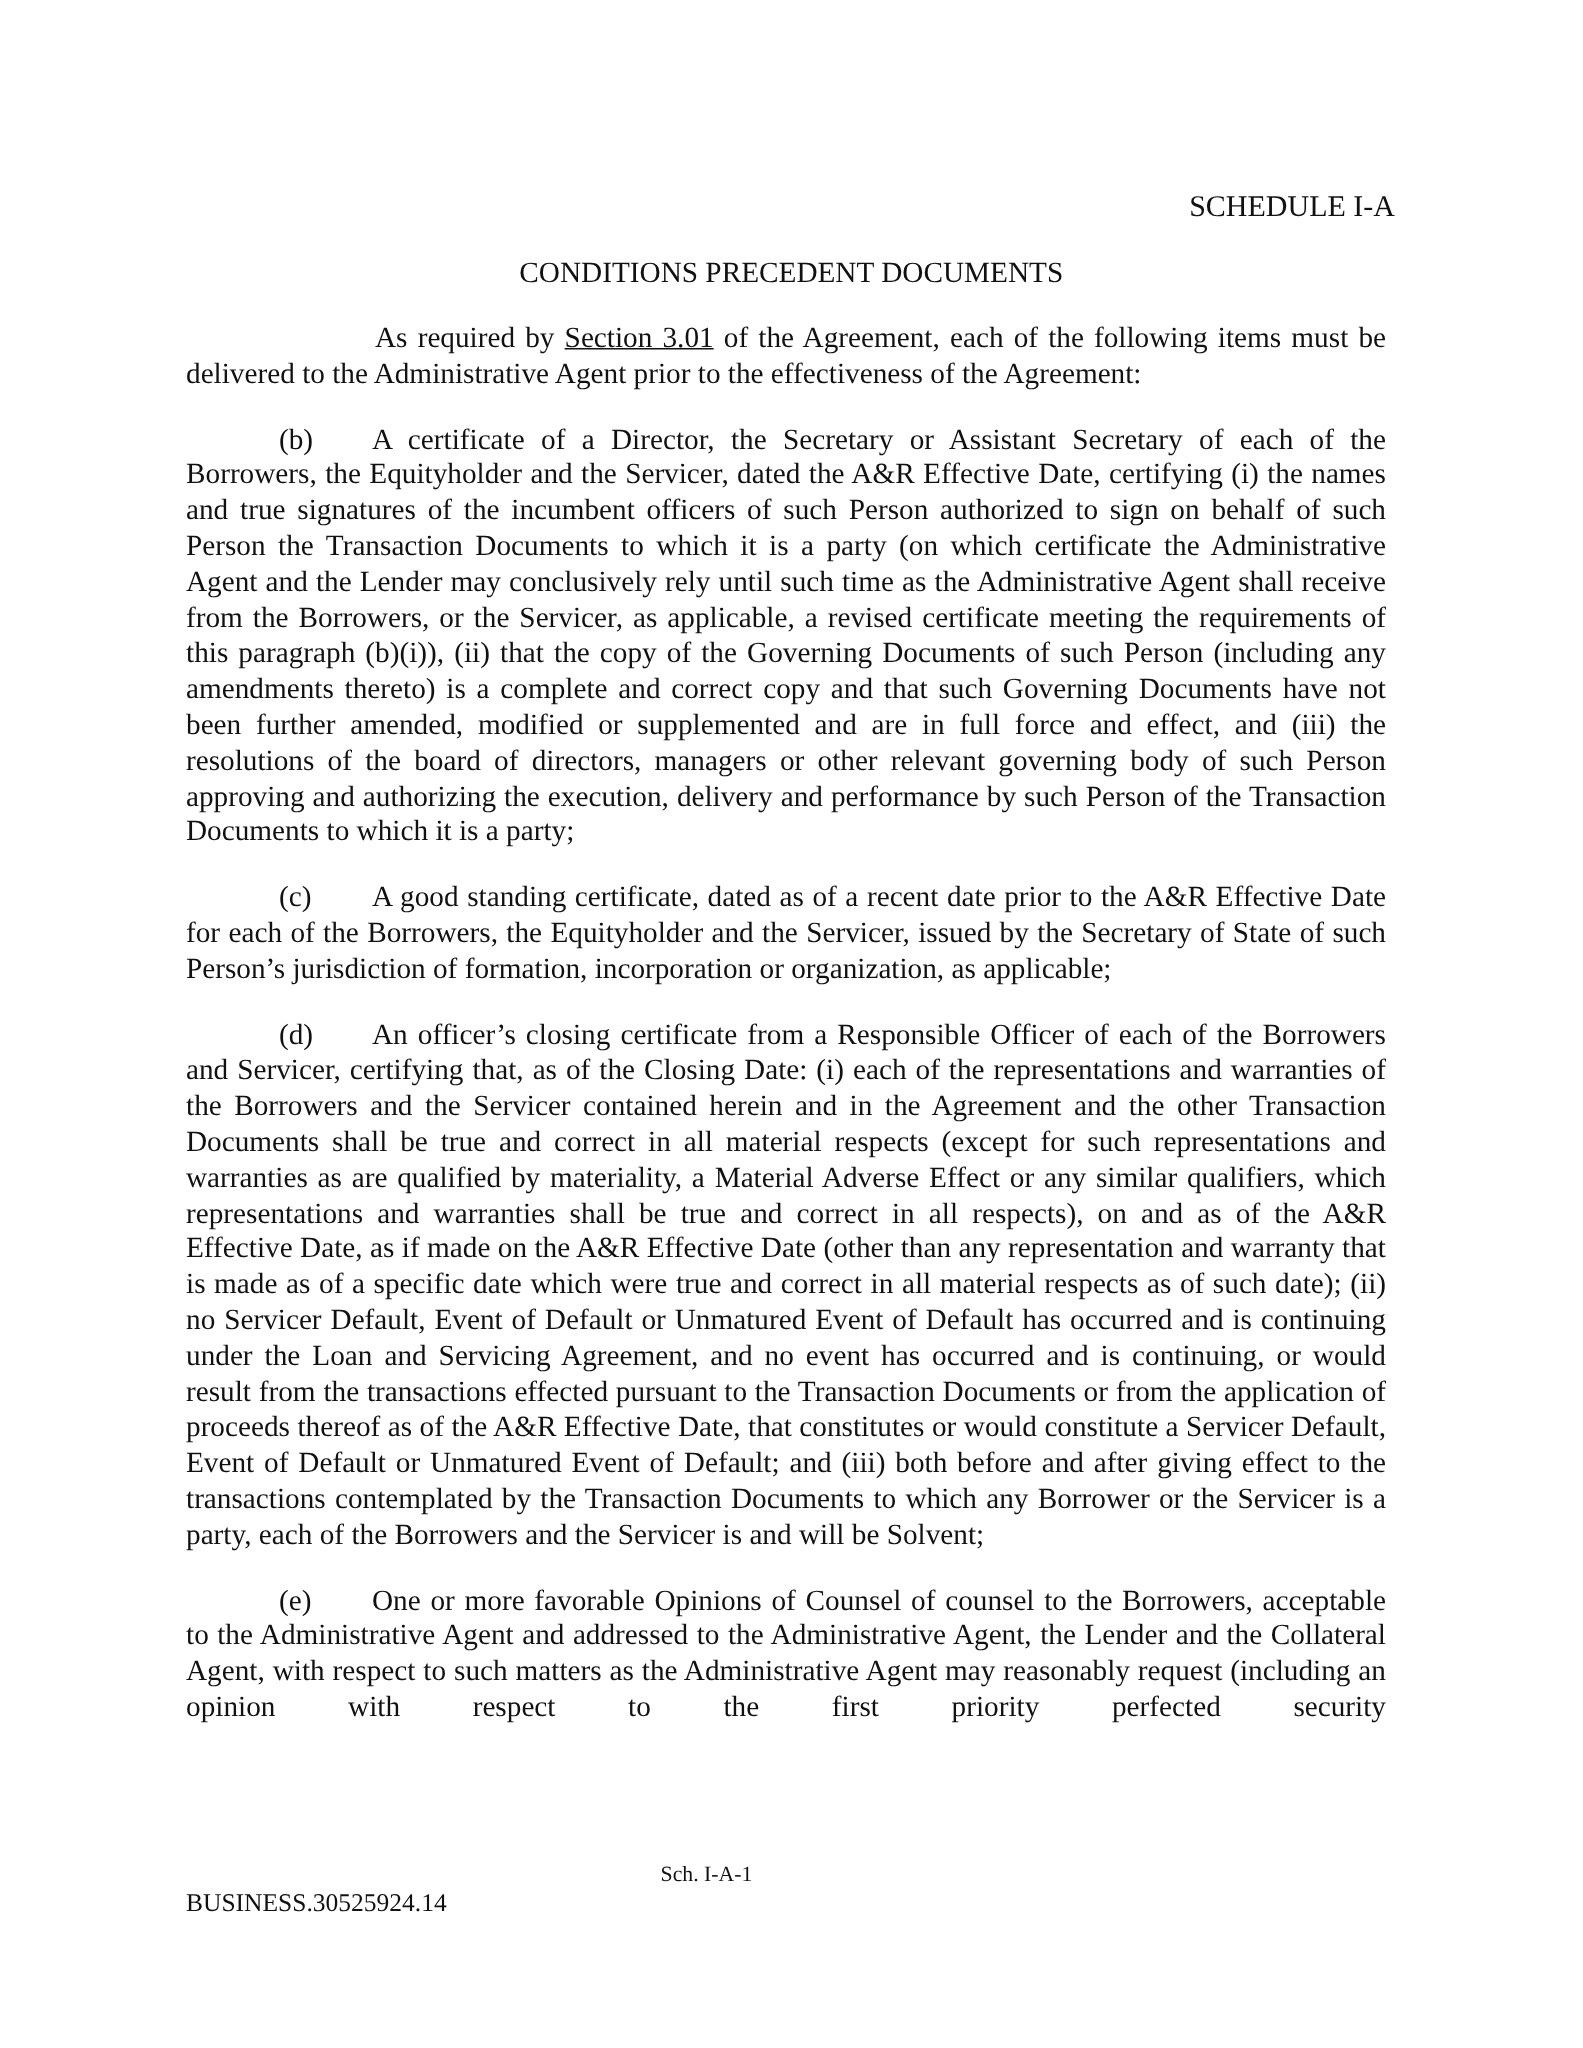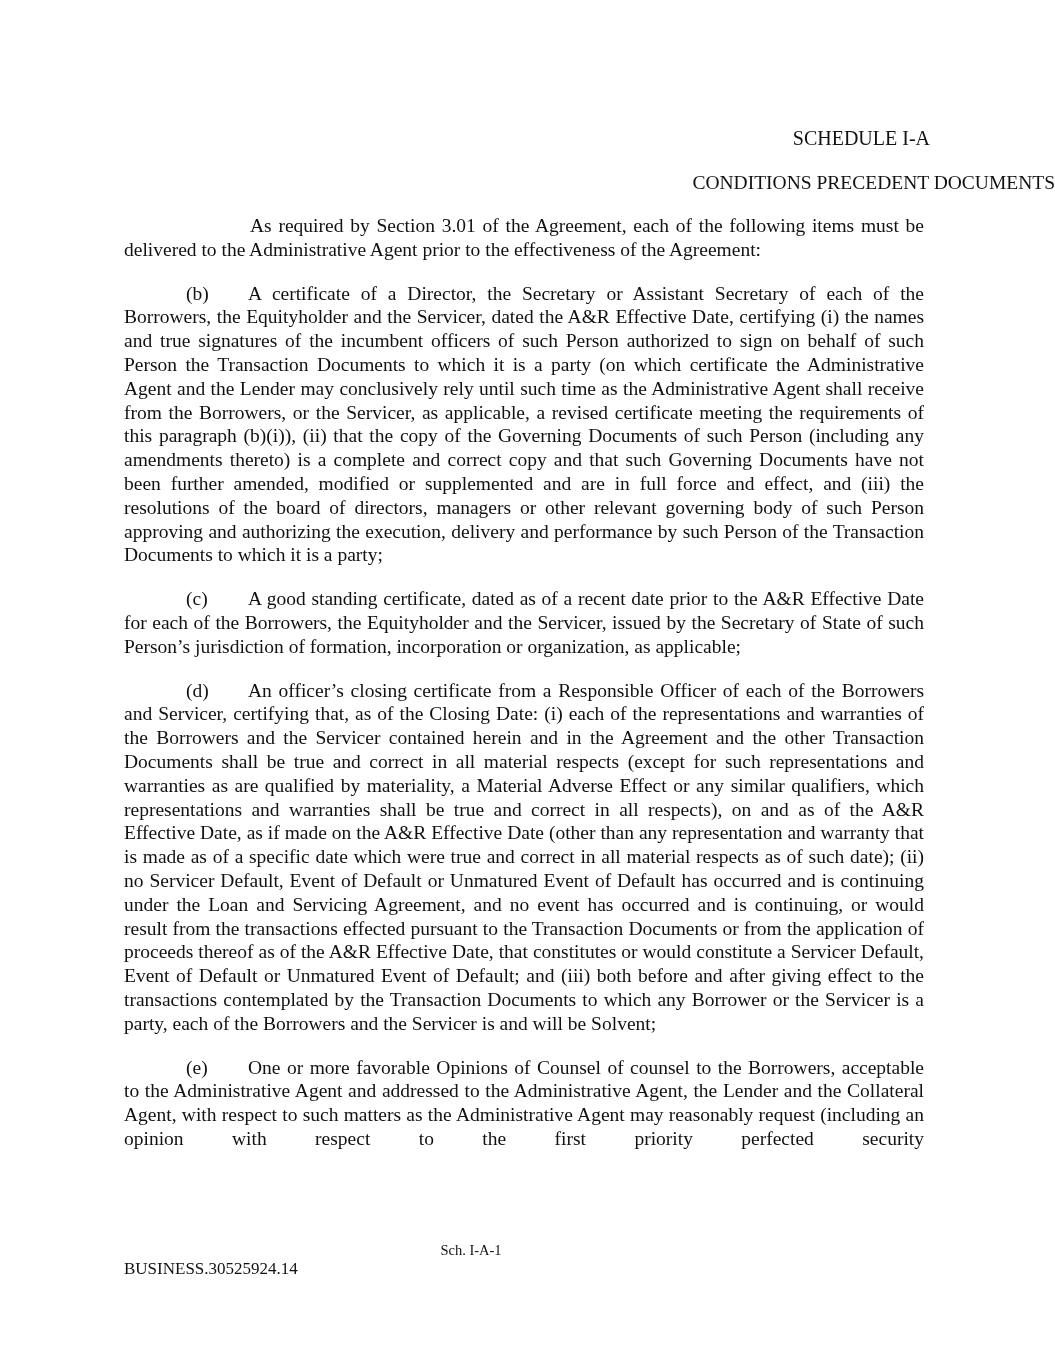--- a/index.html
+++ b/index.html
@@ -7,32 +7,32 @@
       width: 1055px; height: 1365px; position: relative; overflow: hidden;
       font-family: "Liberation Serif", "DejaVu Serif", serif;
       color: #111111;
     }
     .page { position: absolute; left: 0; top: 0; width: 1055px; height: 1365px; }
     .schedule-id {
       position: absolute; top: 126px; right: 125px;
       font-size: 20px; line-height: 24px;
     }
     .title {
-      position: absolute; top: 171px; left: 0; width: 1055px; text-align: right;
+      position: absolute; top: 171px; left: 0; width: 1055px; text-align: center;
       font-size: 19.5px; line-height: 24px;
     }
     .body {
       position: absolute; left: 124px; top: 214px; width: 800px;
       font-size: 19.5px; line-height: 23.8px;
     }
     .para { margin: 0 0 20px 0; text-align: justify; text-align-last: left; }
     .intro { text-indent: 126px; }
     .item { text-indent: 62px; }
     .label { display: inline-block; width: 62px; text-indent: 0; }
-    .u { }
+    .u { text-decoration: underline; }
     .para.cut { margin-bottom: 16px; text-align-last: justify; }
     .page-num {
       position: absolute; top: 1241px; left: 0; width: 942px; text-align: center;
       font-size: 14.5px; line-height: 18px;
     }
     .doc-id {
       position: absolute; top: 1261px; left: 124px;
       font-size: 17px; line-height: 16px;
     }
   </style>

